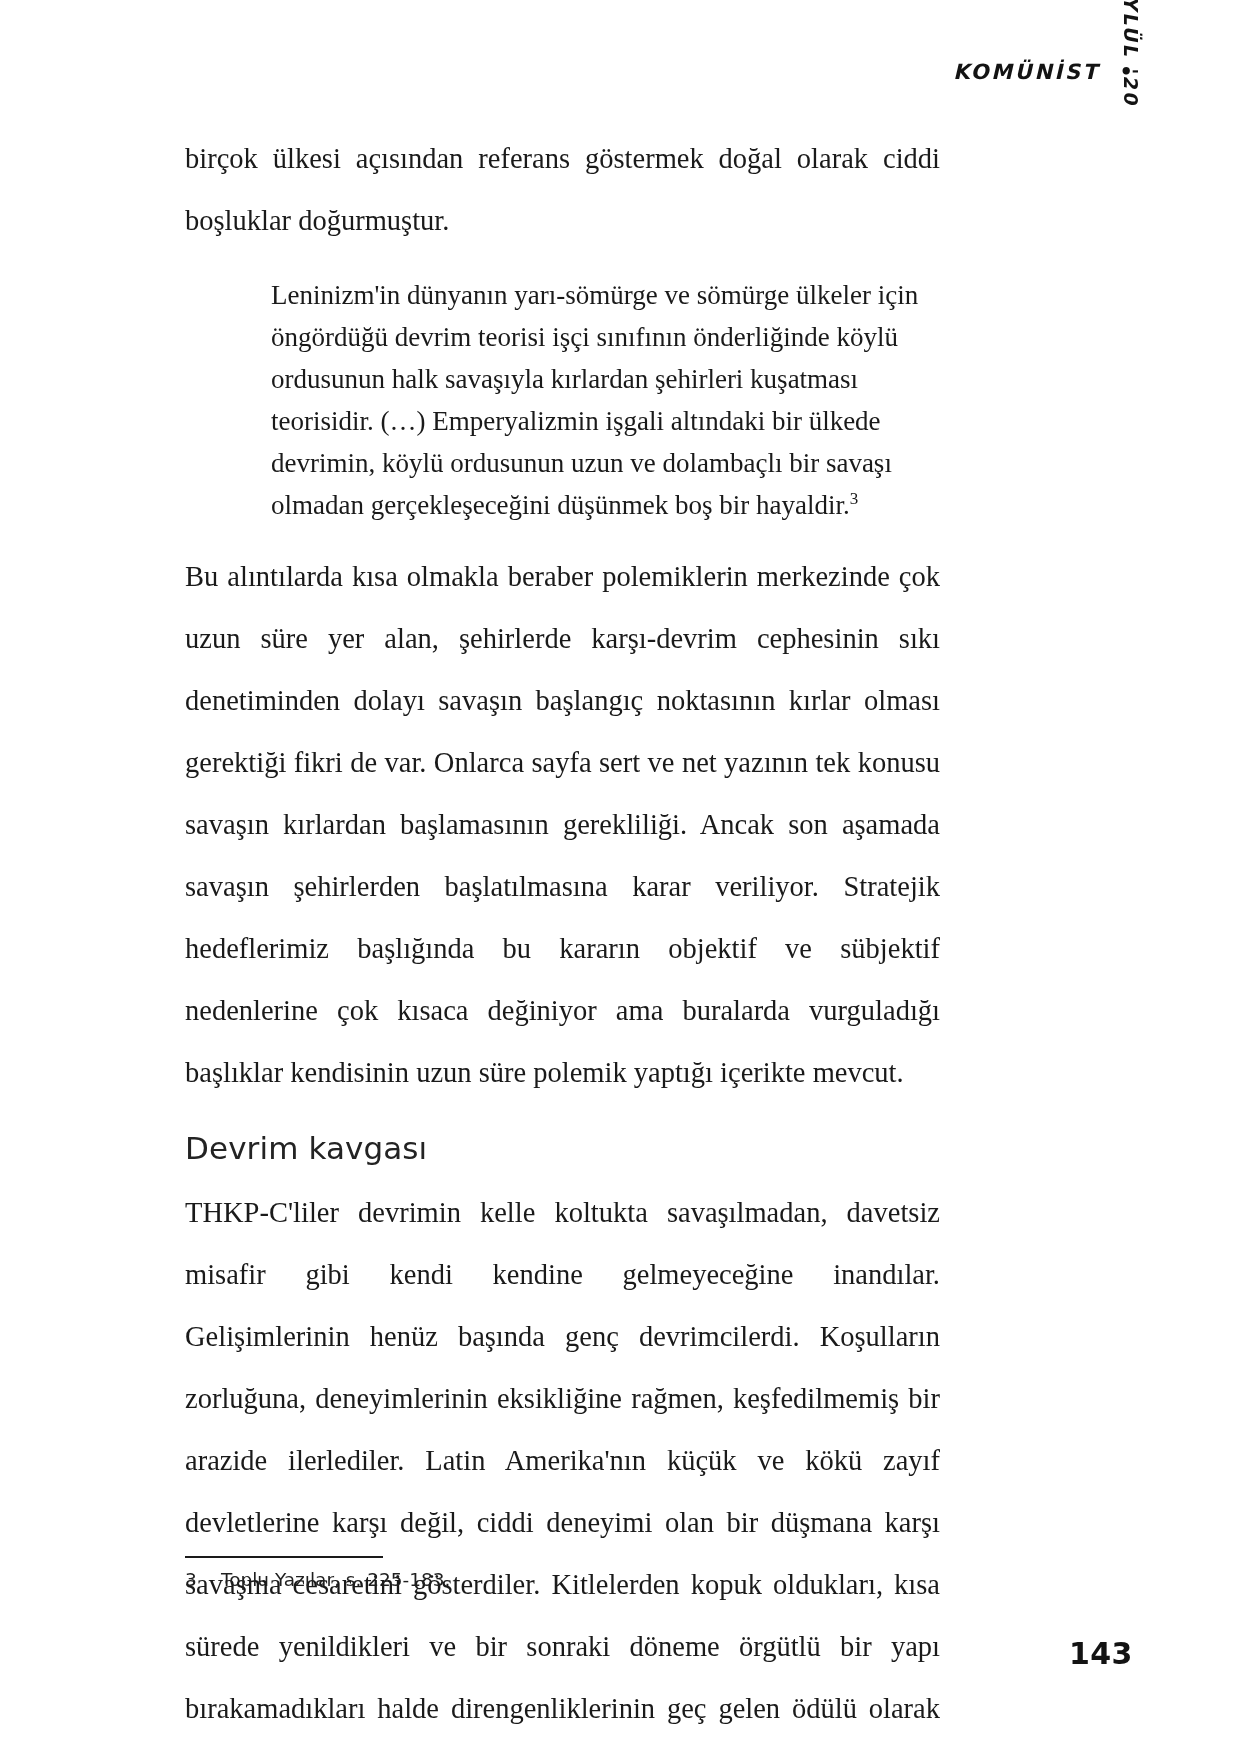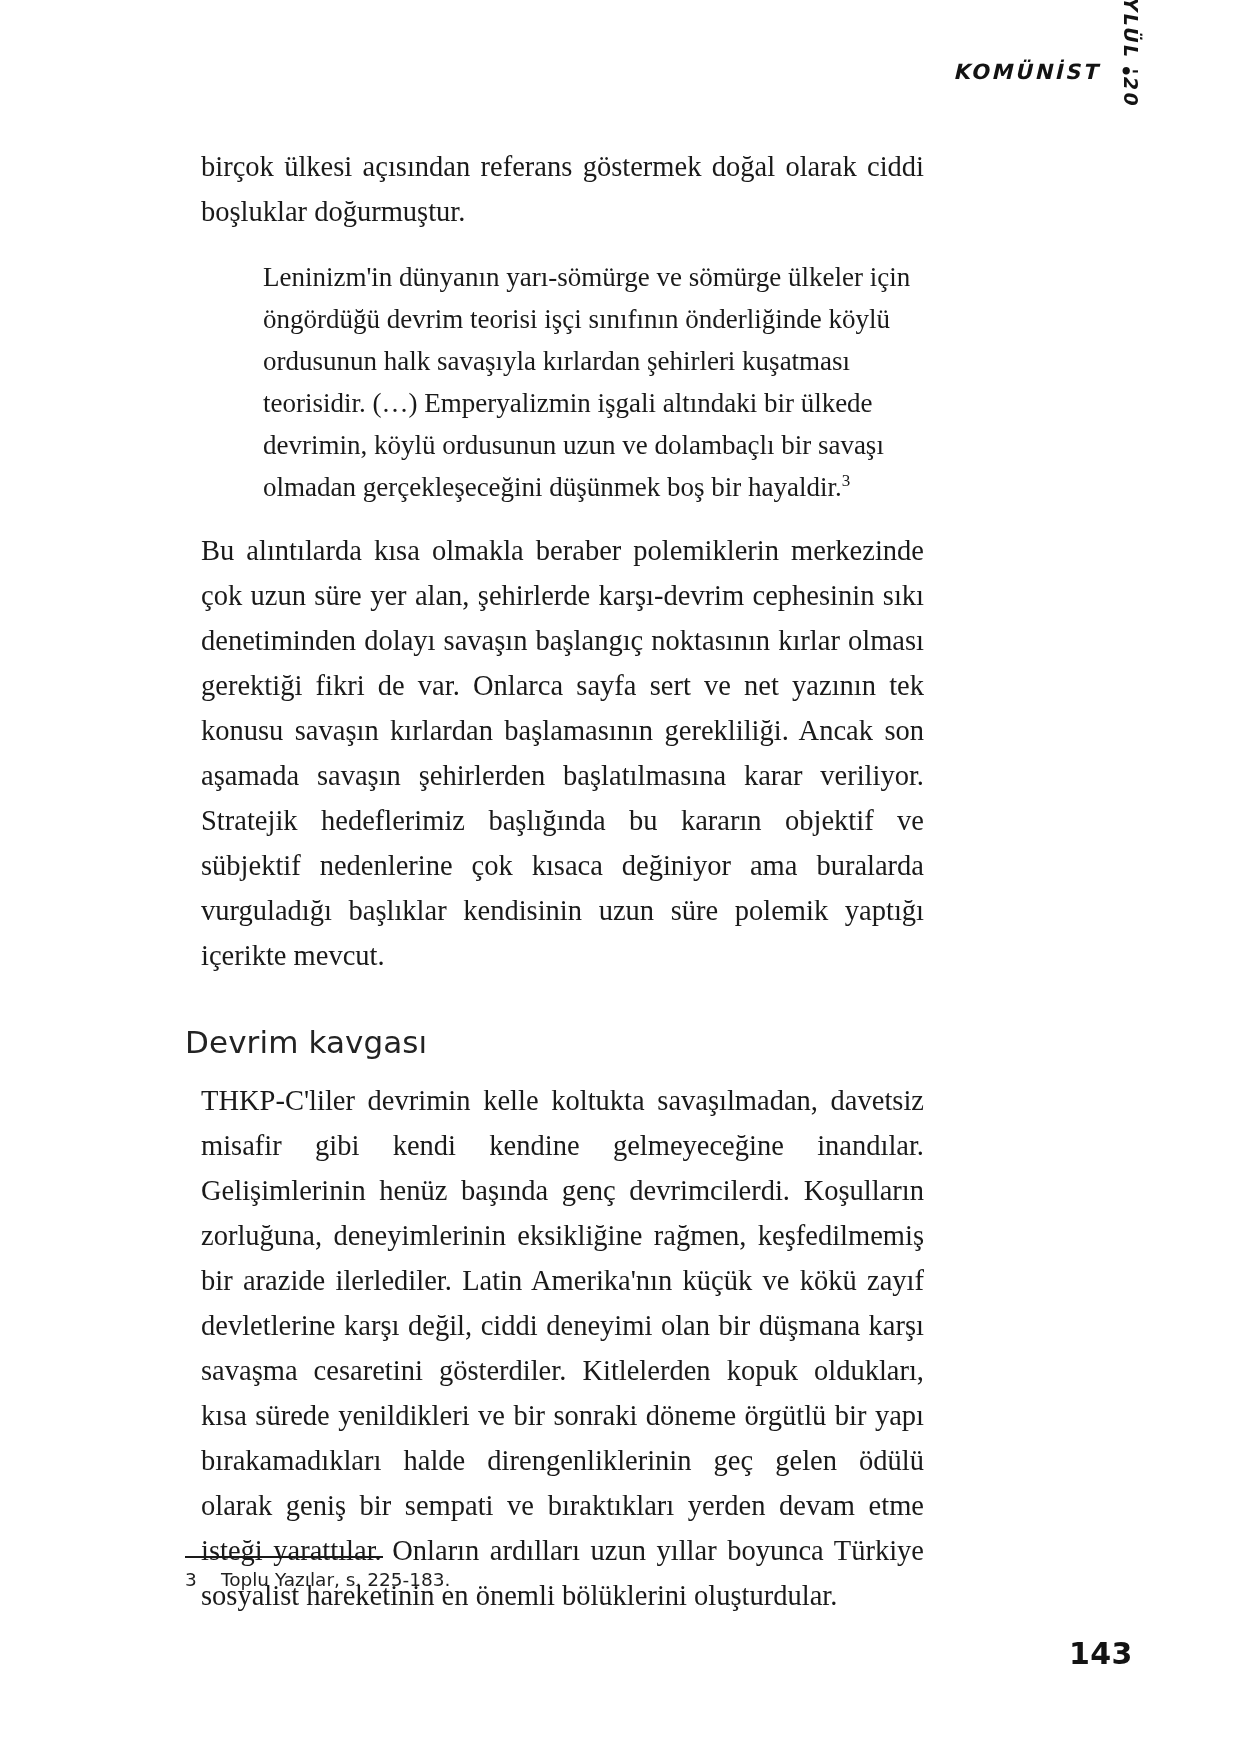--- a/index.html
+++ b/index.html
@@ -68,55 +68,55 @@
 
   
   .content {
     position: absolute;
     left: 185px;
     top: 128px;
     width: 755px;
   }
 
   p.body-par {
-    margin: 16px;
+    margin: 0;
     font-size: 28.5px;
-    line-height: 45px;
+    line-height: 62px;
     text-align: justify;
     text-justify: inter-word;
     hyphens: manual;
     color: #1a1a1a;
   }
 
   .blockquote {
     margin: 22px 0 20px 0;
     padding-left: 78px;
     font-size: 27px;
     line-height: 42px;
     text-align: left;
     color: #1a1a1a;
   }
 
   .blockquote p {
-    margin: 0;
+    margin: 8px;
   }
 
   .fn-ref {
     font-size: 17px;
     vertical-align: super;
     line-height: 0;
   }
 
   h2.section-heading {
     font-family: "DejaVu Sans", sans-serif;
     font-weight: 400;
     font-size: 31px;
     line-height: 40px;
     color: #232323;
-    margin: 44px 0 14px 0;
+    margin: 24px 0 14px 0;
     letter-spacing: 0.1px;
   }
 
   
   .footnote-area {
     position: absolute;
     left: 185px;
     top: 1556px;
     width: 755px;
   }

